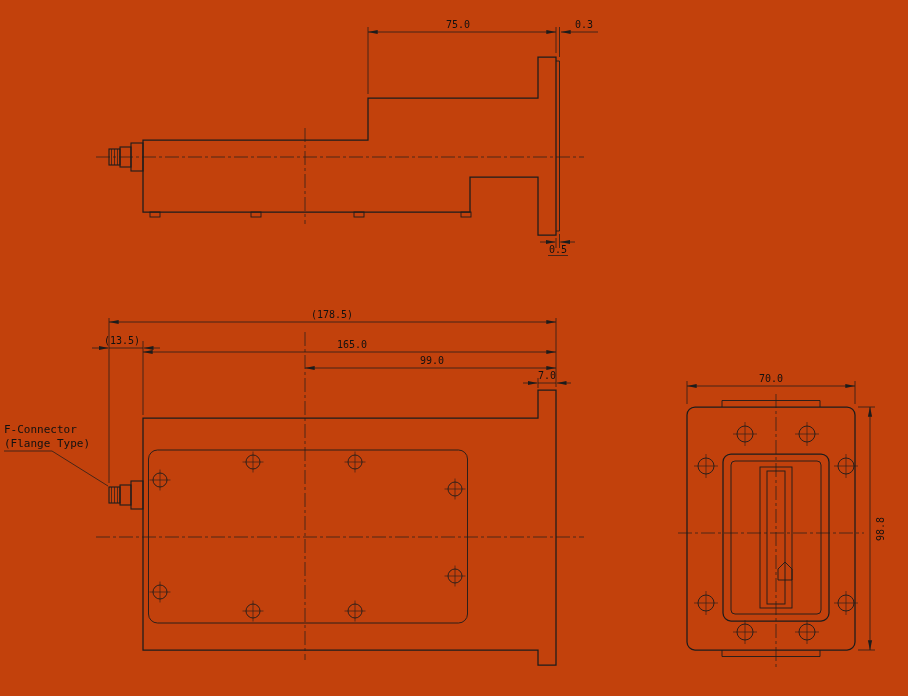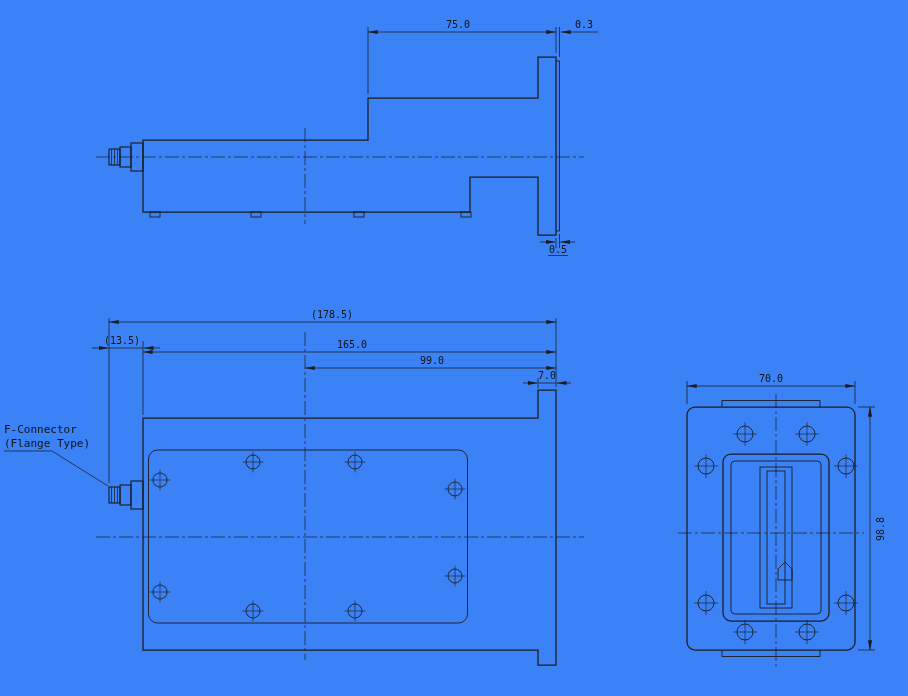--- a/index.html
+++ b/index.html
@@ -1,16 +1,16 @@
 <!DOCTYPE html>
 <html><head>
 <meta charset="utf-8">
 <style>
   html,body{margin:0;padding:0;background:#ffffff;}
-  .stage{position:relative;width:908px;height:696px;background:#3b82f6;overflow:hidden;
+  .stage{position:relative;width:908px;height:696px;background:#c2410c;overflow:hidden;
          font-family:"DejaVu Sans Mono", monospace;}
   svg{display:block;}
   .ol{fill:none;stroke:#1c1c1c;stroke-width:1.25;stroke-linejoin:miter;}
   .th{fill:none;stroke:#1c1c1c;stroke-width:0.9;}
   .dim{fill:none;stroke:#1c1c1c;stroke-width:0.75;}
   .cl{fill:none;stroke:#1c1c1c;stroke-width:0.7;stroke-dasharray:14 3 3 3;}
   .dtxt{font-family:"DejaVu Sans Mono",monospace;font-size:10px;fill:#111;}
   .ltxt{font-family:"DejaVu Sans Mono",monospace;font-size:11px;fill:#111;}
 </style>
 </head>

